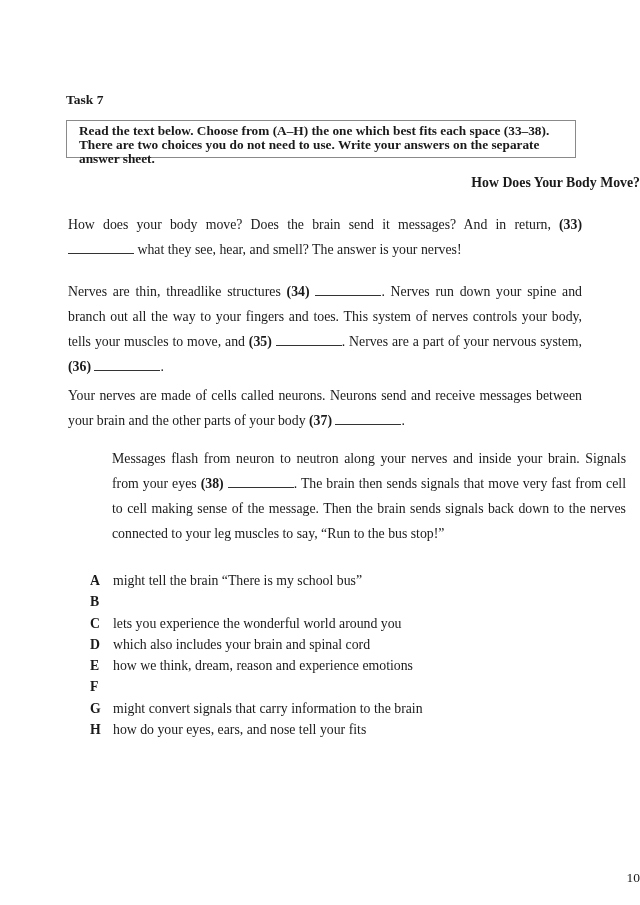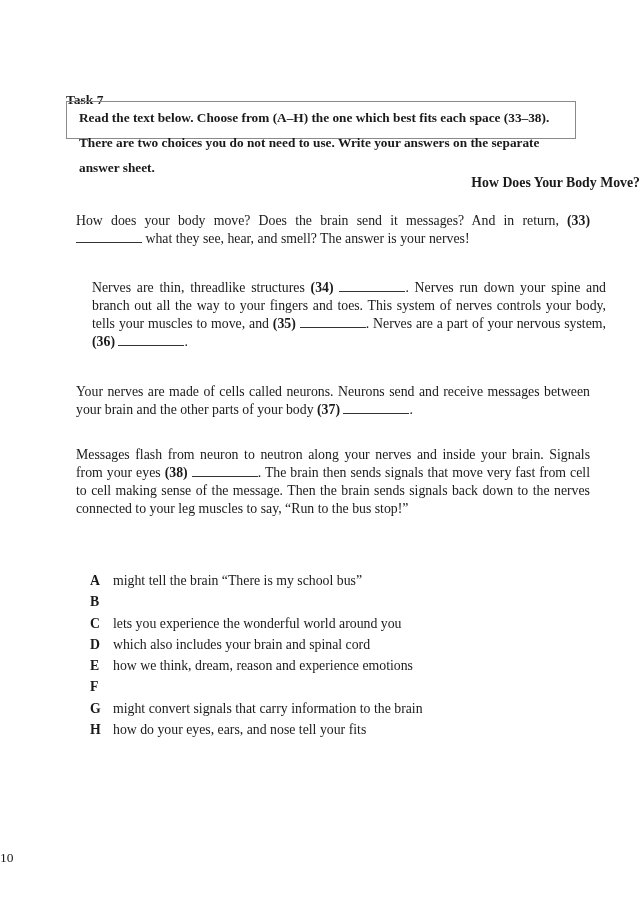--- a/index.html
+++ b/index.html
@@ -1,53 +1,53 @@
 <!DOCTYPE html>
 <html><head>
   <meta charset="utf-8">
   <style>
     html, body { margin: 0; padding: 0; background: #ffffff; }
     body { width: 640px; height: 905px; position: relative; overflow: hidden;
            font-family: "Liberation Serif", "DejaVu Serif", serif; color: #1a1a1a; }
     .task-label { position: absolute; left: 66px; top: 92px; font-weight: bold; font-size: 13.5px; }
-    .instructions { position: absolute; left: 66px; top: 101px; width: 510px; height: 38px;
+    .instructions { position: absolute; left: 66px; top: 120px; width: 510px; height: 38px;
                     border: 1.5px solid #8a8a8a; box-sizing: border-box;
-                    padding: 3px 12px 0 12px; font-weight: bold; font-size: 13.3px; line-height: 25px; }
+                    padding: 3px 12px 0 12px; font-weight: bold; font-size: 13.3px; line-height: 14px; }
     .title { position: absolute; left: 0; width: 640px; top: 175px; text-align: right;
              font-weight: bold; font-size: 13.8px; }
-    .para { position: absolute; left: 76px; width: 514px; font-size: 13.8px; line-height: 18px;
+    .para { position: absolute; left: 68px; width: 514px; font-size: 13.8px; line-height: 25px;
             text-align: justify; text-align-last: left; }
     .gap-num { font-weight: bold; }
     .blank { display: inline-block; width: 66px; border-bottom: 1px solid #333; height: 12px; vertical-align: baseline; }
     .options { position: absolute; left: 90px; top: 573px; font-size: 13.8px; }
     .opt { height: 21.3px; display: flex; align-items: baseline; white-space: nowrap; }
     .opt-letter { width: 23px; font-weight: bold; }
-    .page-num { position: absolute; left: 0; width: 640px; top: 850px; text-align: left; font-size: 13.5px; }
+    .page-num { position: absolute; left: 0; width: 640px; top: 870px; text-align: right; font-size: 13.5px; }
   </style>
 </head>
 <body>
 
 <div class="task-label">Task 7</div>
 <div class="instructions">Read the text below. Choose from (A–H) the one which best fits each space (33–38). There are two choices you do not need to use. Write your answers on the separate answer sheet.</div>
 
 <div class="title">How Does Your Body Move?</div>
 
 <div class="para" style="top:212px;">
   <span>How does your body move? Does the brain send it messages? And in return, </span><span class="gap-num">(33)</span> <span class="blank"></span><span> what they see, hear, and smell? The answer is your nerves!</span>
 </div>
 
-<div class="para" style="top:279px;margin-left:16px;">
+<div class="para" style="top:279px;">
   <span>Nerves are thin, threadlike structures </span><span class="gap-num">(34)</span> <span class="blank"></span><span>. Nerves run down your spine and branch out all the way to your fingers and toes. This system of nerves controls your body, tells your muscles to move, and </span><span class="gap-num">(35)</span> <span class="blank"></span><span>. Nerves are a part of your nervous system, </span><span class="gap-num">(36)</span> <span class="blank"></span><span>.</span>
 </div>
 
 <div class="para" style="top:383px;">
   <span>Your nerves are made of cells called neurons. Neurons send and receive messages between your brain and the other parts of your body </span><span class="gap-num">(37)</span> <span class="blank"></span><span>.</span>
 </div>
 
-<div class="para" style="top:446px;">
+<div class="para" style="top:446px;margin-left:44px;">
   <span>Messages flash from neuron to neutron along your nerves and inside your brain. Signals from your eyes </span><span class="gap-num">(38)</span> <span class="blank"></span><span>. The brain then sends signals that move very fast from cell to cell making sense of the message. Then the brain sends signals back down to the nerves connected to your leg muscles to say, “Run to the bus stop!”</span>
 </div>
 
 <div class="options">
   <div class="opt">
       <span class="opt-letter">A</span>
       <span>might tell the brain “There is my school bus”</span>
     </div>
   <div class="opt">
       <span class="opt-letter">B</span>

